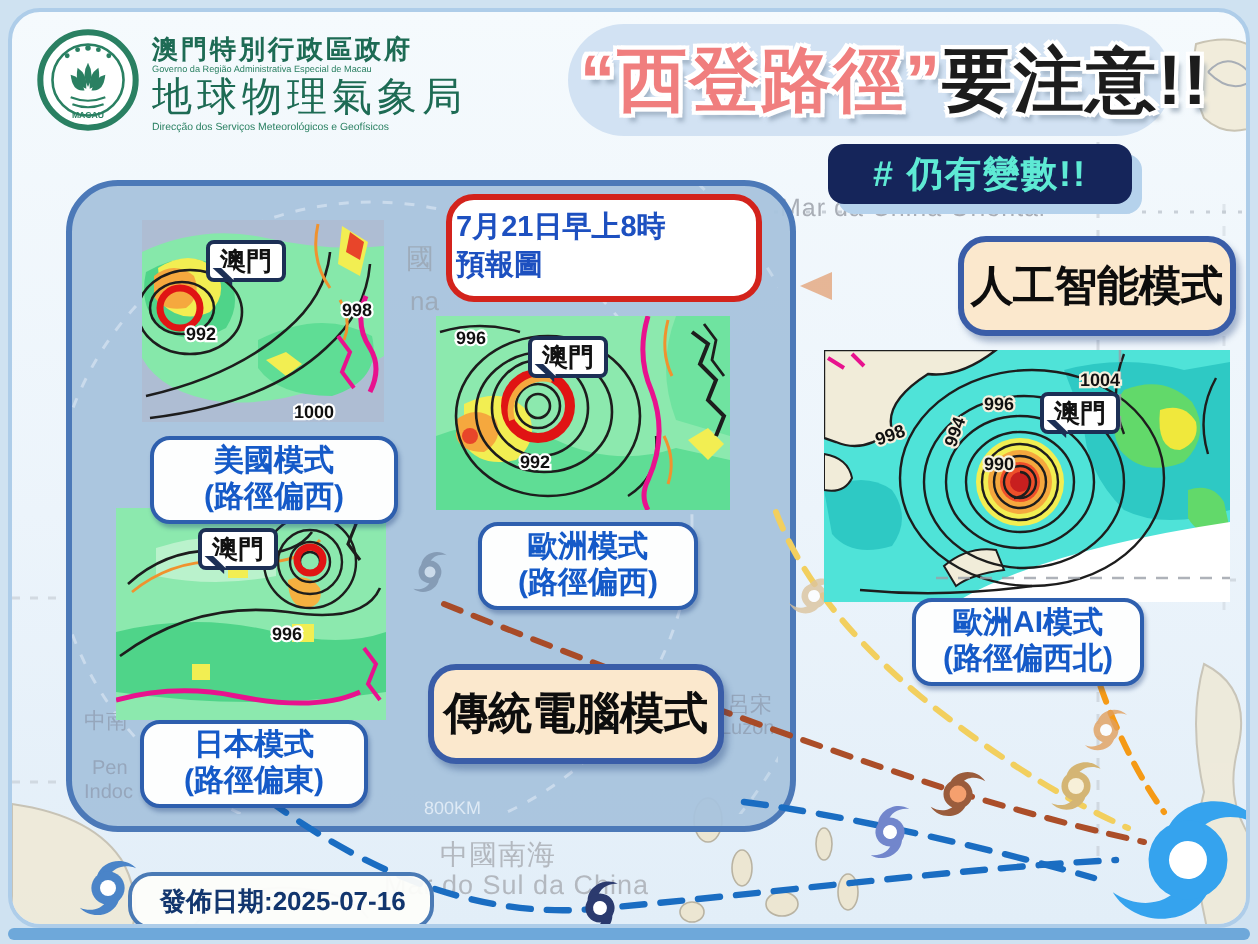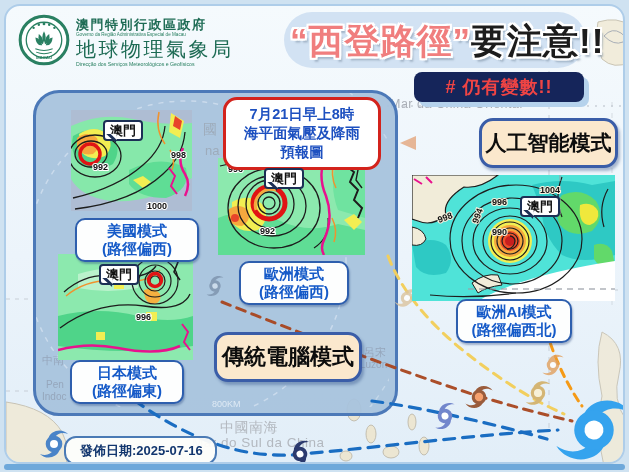--- a/index.html
+++ b/index.html
@@ -14,28 +14,28 @@
   .gov-zh{font-size:13px;font-weight:700;color:#1d6b54;letter-spacing:1.5px;line-height:15px;}
   .gov-pt{font-size:4.6px;color:#2a8062;line-height:6px;}
   .bur-zh{font-size:20px;font-weight:400;color:#1d6b54;letter-spacing:2.5px;line-height:23px;}
   .bur-pt{font-size:5.2px;color:#2a8062;line-height:7px;}
   
   .title-bubble{left:278px;top:6px;width:302px;height:56px;border-radius:28px;background:#d2e2f3;}
   .headline{left:284px;top:13px;width:296px;height:44px;font-size:35px;font-weight:900;letter-spacing:1px;
             white-space:nowrap;line-height:44px;}
   .hl-pink{color:#f07e7e;text-shadow:-2px -2px 0 #fff,2px -2px 0 #fff,-2px 2px 0 #fff,2px 2px 0 #fff,0 -2px 0 #fff,0 2px 0 #fff,-2px 0 0 #fff,2px 0 0 #fff,3px 4px 2px rgba(120,140,160,.55);}
   .hl-dark{color:#1c1c1c;text-shadow:-2px -2px 0 #fff,2px -2px 0 #fff,-2px 2px 0 #fff,2px 2px 0 #fff,0 -2px 0 #fff,0 2px 0 #fff,-2px 0 0 #fff,2px 0 0 #fff,3px 4px 2px rgba(120,140,160,.55);}
-  .badge{left:408px;top:66px;width:170px;height:30px;background:#15255a;border-radius:8px;color:#ef4444;
+  .badge{left:408px;top:66px;width:152px;height:30px;background:#15255a;border-radius:8px;color:#5eead4;
          font-size:18px;font-weight:800;text-align:center;line-height:30px;letter-spacing:1px;
          box-shadow:5px 5px 0 #b5d2ec;z-index:26;}
   
   .panel{left:27px;top:84px;width:359px;height:320px;background:rgba(167,194,221,0.94);
          border:3px solid #4c79b8;border-radius:26px;z-index:10;overflow:hidden;}
   .infobox{left:217px;top:91px;width:148px;background:#fff;border:3.5px solid #d3231c;border-radius:14px;
-           color:#1d50c0;font-weight:800;font-size:14.5px;line-height:1.3;text-align:center;padding:5px 2px;z-index:25;}
+           color:#1d50c0;font-weight:800;font-size:14.5px;line-height:1.3;text-align:left;padding:5px 2px;z-index:25;}
   .model-label{background:#fdfefe;border:2.5px solid #2e5fae;border-radius:10px;color:#155ac8;font-weight:800;
                text-align:center;font-size:15px;line-height:1.2;padding:2px 4px;
                box-shadow:1px 2px 2px rgba(30,60,120,.35);z-index:25;}
   .caption{background:#fbe8cd;border:3px solid #3a5da8;border-radius:14px;color:#0d0d0d;font-weight:900;
            text-align:center;box-shadow:2px 3px 3px rgba(30,60,120,.35);z-index:25;white-space:nowrap;}
   .callout{position:absolute;background:#fff;border:2px solid #1c2f55;border-radius:4px;font-weight:800;
            font-size:13px;color:#111;padding:0 5px;line-height:17px;z-index:30;white-space:nowrap;}
   .callout::before{content:"";position:absolute;left:5px;bottom:-9px;border:5px solid transparent;
                    border-top:9px solid #1c2f55;transform:skewX(28deg);}
   .callout::after{content:"";position:absolute;left:8px;bottom:-4px;border:3px solid transparent;
@@ -152,21 +152,20 @@
     </div>
 
     <div class="abs title-bubble" style="z-index:24"></div>
     <div class="abs headline" style="z-index:25">
       <span class="hl-pink">“西登路徑”</span><span class="hl-dark">要注意!!</span>
     </div>
     <div class="abs badge"># 仍有變數!!</div>
 
     <div class="abs infobox">
       <div>7月21日早上8時</div>
-      <div>海平面氣壓及降雨</div>
       <div>預報圖</div>
     </div>
 
     <svg class="abs map" style="left:65px;top:104px" width="121" height="101" viewBox="0 0 121 101">
       <rect width="121" height="101" fill="#aebdd3"></rect>
       <path d="M0 16 Q 30 2 62 9 T 121 13 V 68 Q 80 94 40 91 Q 10 87 0 69 Z" fill="#86e8aa"></path>
       <path d="M58 60 Q 90 44 115 58 Q 120 80 95 88 Q 68 88 58 74 Z" fill="#5fdd95"></path>
       <path d="M2 26 Q 22 14 40 24 Q 52 38 42 54 Q 24 64 10 54 Q -2 44 2 26 Z" fill="#4fd489"></path>
       <path d="M8 24 Q 24 14 36 24 Q 44 36 34 46 Q 20 52 10 42 Z" fill="#f2ee52"></path>
       <path d="M6 28 Q 16 20 26 28 Q 30 38 22 44 Q 10 46 6 38 Z" fill="#f5a83e"></path>

